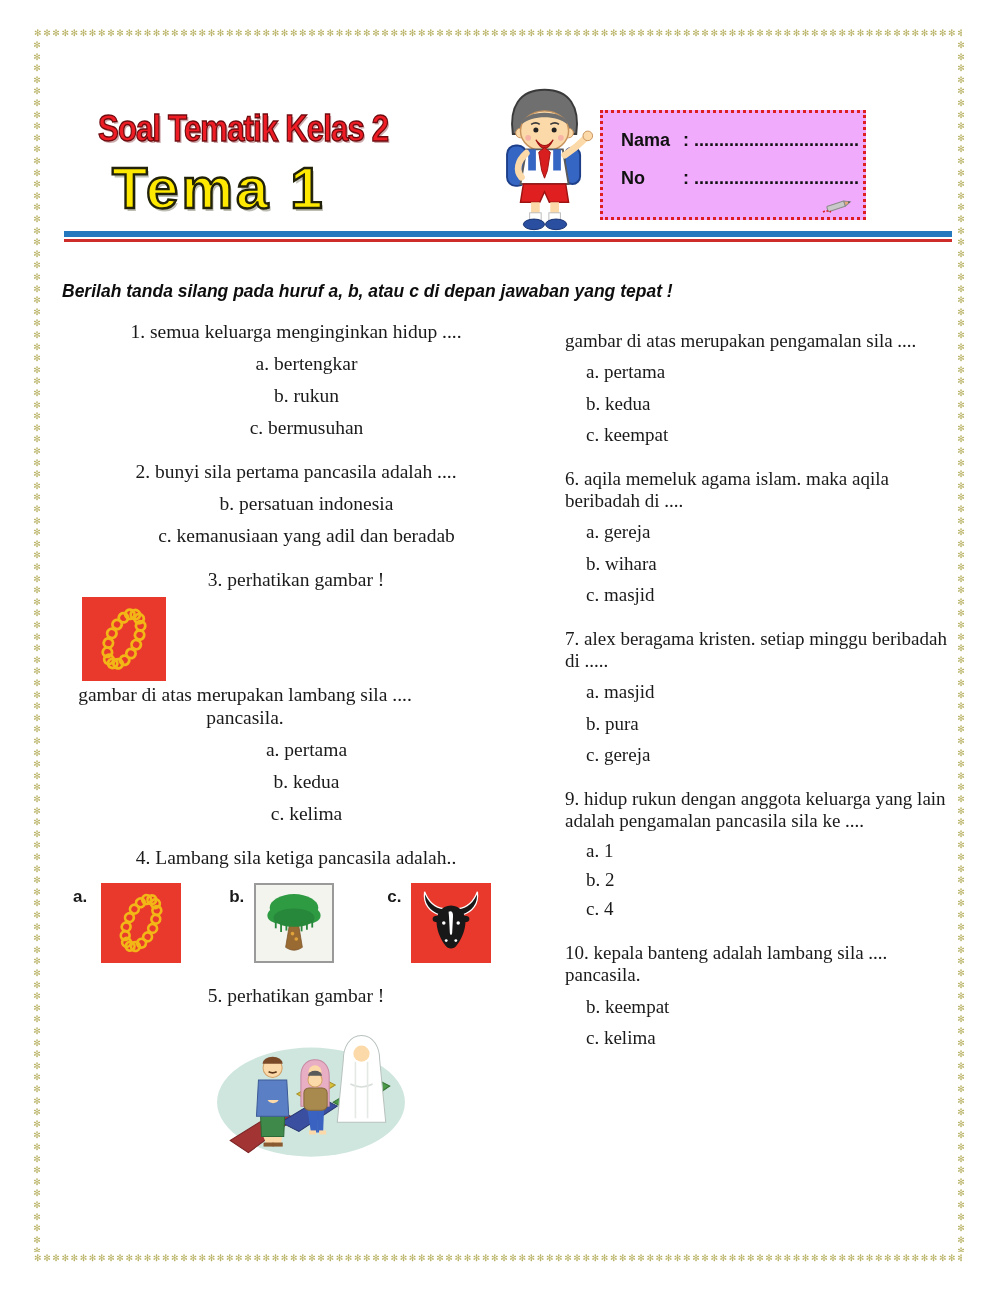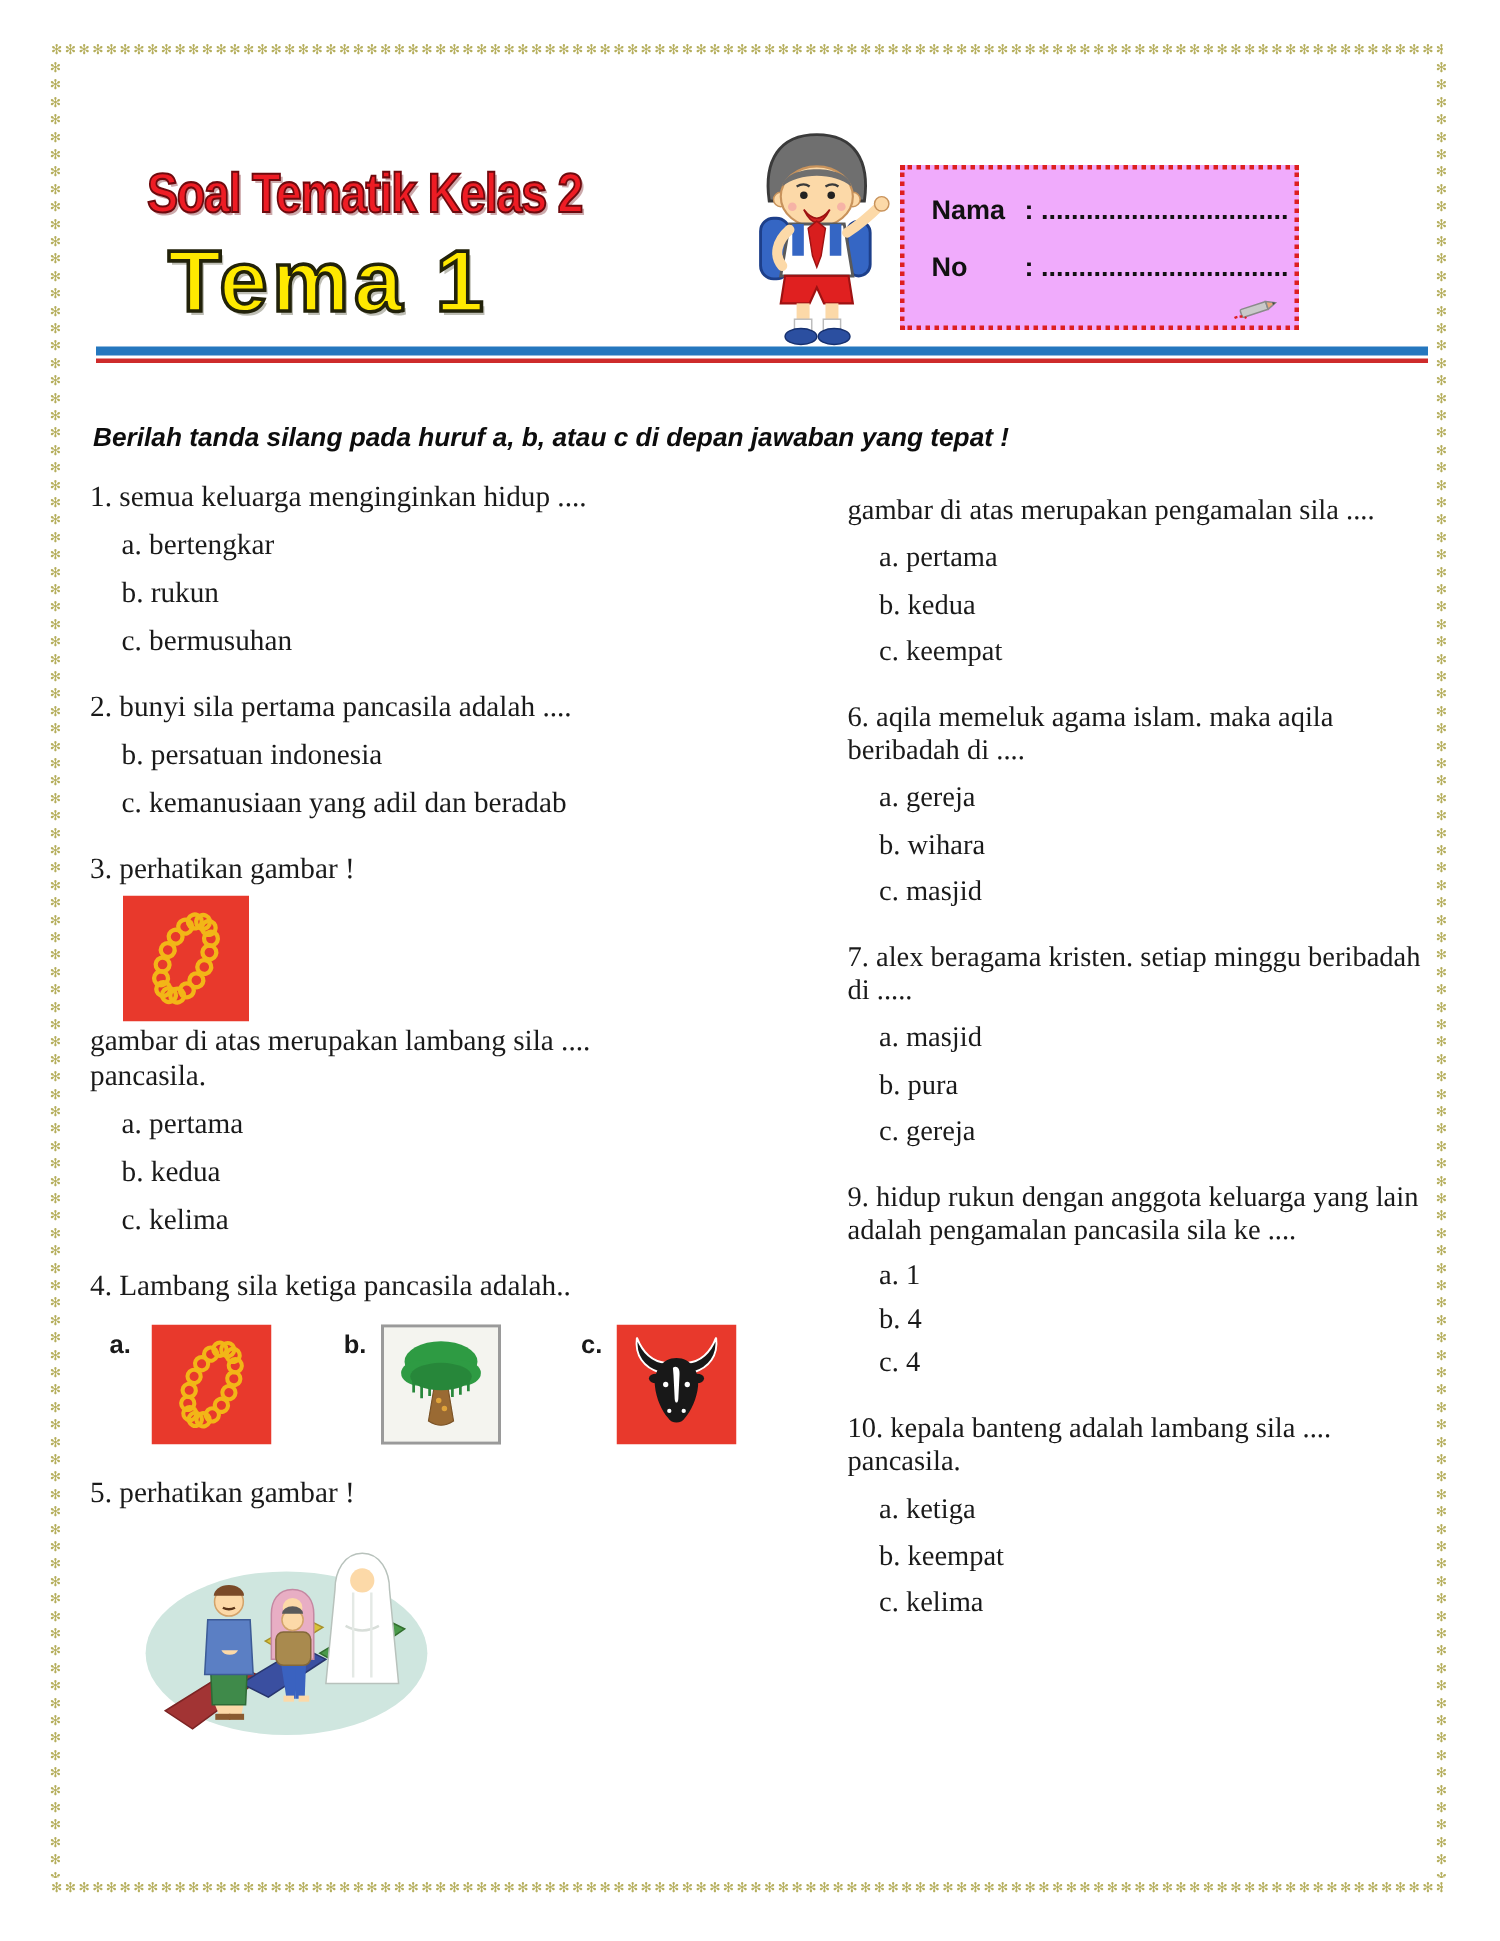--- a/index.html
+++ b/index.html
@@ -33,21 +33,21 @@
 
   .divider{position:absolute;left:64px;top:231px;width:888px;}
   .div-blue{height:6px;background:#2577be;}
   .div-red{height:3px;background:#ce2b2b;margin-top:2px;}
 
   .instruction{position:absolute;left:62px;top:281px;width:880px;
                font-family:Liberation Sans, sans-serif;font-style:italic;font-weight:bold;
                font-size:17.5px;color:#0d0d0d;}
 
   
-  .col-left{position:absolute;left:60px;top:320px;width:472px;font-size:19.5px;line-height:1.18;}
+  .col-left{position:absolute;left:60px;top:320px;width:472px;font-size:19.5px;line-height:1.18;text-align:center;}
   .col-right{position:absolute;left:565px;top:330px;width:392px;font-size:19px;line-height:1.18;}
   .q{margin-bottom:21px;}
   .opt{margin-top:9px;padding-left:21px;}
   .caption{margin-top:2px;}
 
   .emblem{width:84px;height:84px;display:block;}
   .q3-img{margin:6px 0 0 22px;}
   .imgrow{display:flex;align-items:flex-start;margin-top:14px;}
   .img-label{font-family:"Liberation Sans",sans-serif;font-weight:bold;font-size:17px;margin-top:4px;}
   .opt-img{width:80px;height:80px;}
@@ -294,26 +294,25 @@
       <div><span>7.</span> <span>alex beragama kristen. setiap minggu beribadah di .....</span></div>
       <div class="opt">a. masjid</div>
       <div class="opt">b. pura</div>
       <div class="opt">c. gereja</div>
     </div>
 
 
     <div class="q">
       <div><span>9.</span> <span>hidup rukun dengan anggota keluarga yang lain adalah pengamalan pancasila sila ke ....</span></div>
       <div class="opt" style="margin-top:7px">a. 1</div>
-      <div class="opt" style="margin-top:7px">b. 4</div>
+      <div class="opt" style="margin-top:7px">b. 2</div>
       <div class="opt" style="margin-top:7px">c. 4</div>
     </div>
 
     <div class="q">
       <div><span>10.</span> <span>kepala banteng adalah lambang sila .... pancasila.</span></div>
-      <div class="opt">a. ketiga</div>
       <div class="opt">b. keempat</div>
       <div class="opt">c. kelima</div>
     </div>
   </div>
 
 
 </div>
 
 </body></html>

